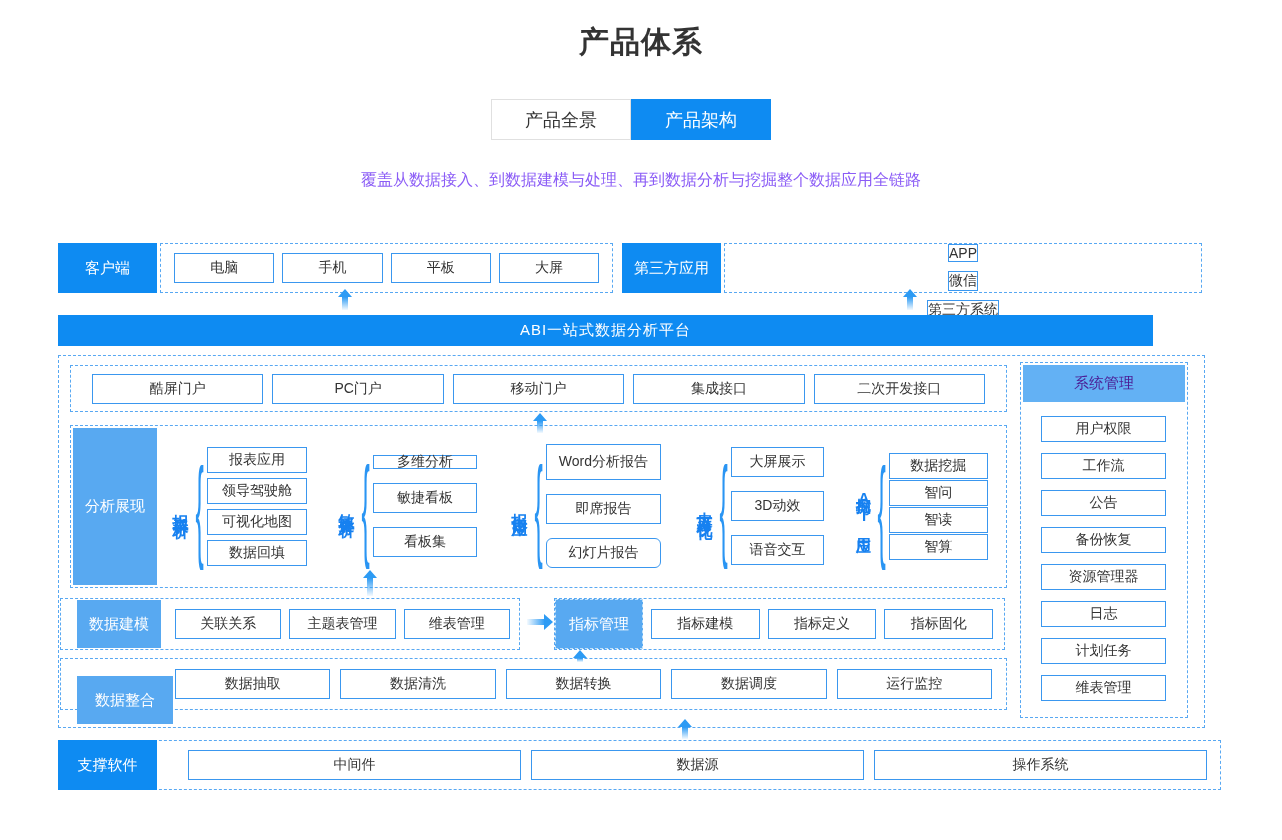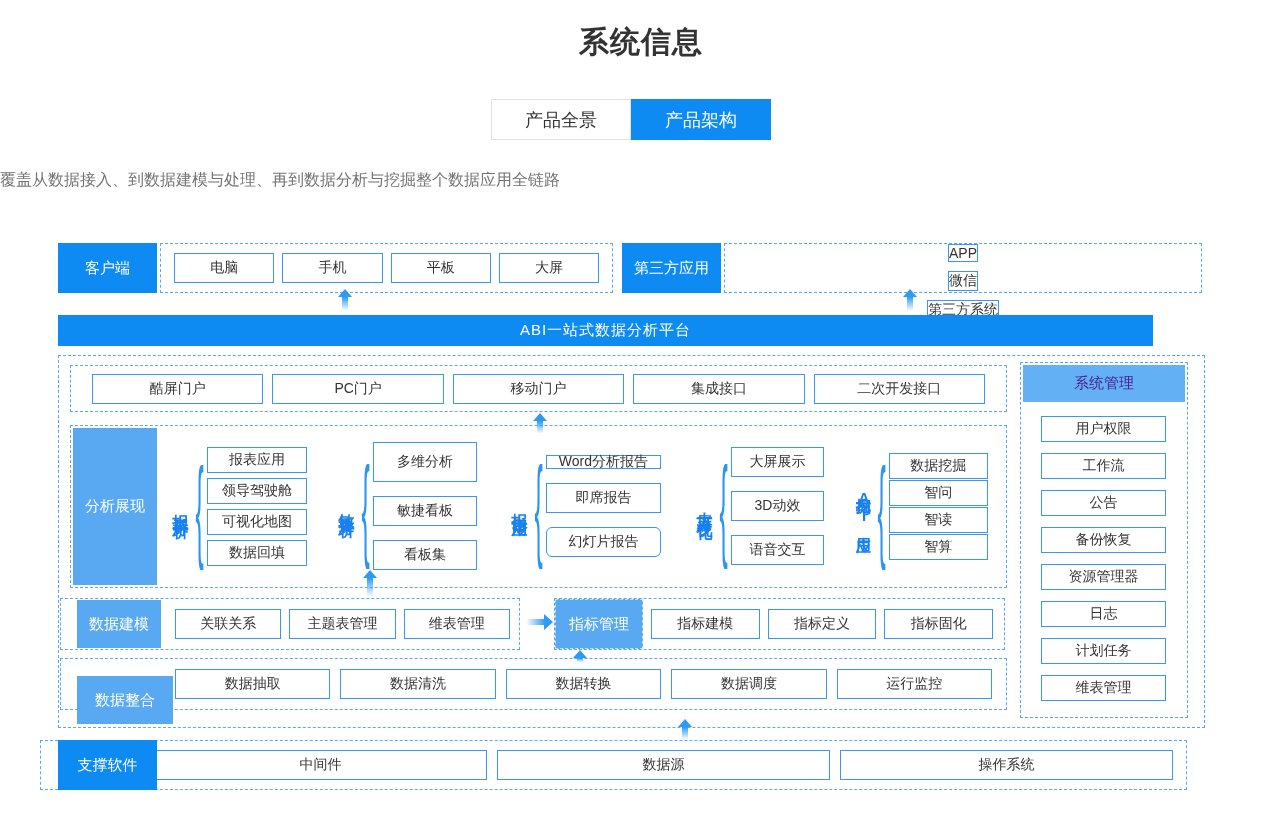--- a/index.html
+++ b/index.html
@@ -10,22 +10,22 @@
   body{font-family:"Liberation Sans","DejaVu Sans",sans-serif;background:#fff;}
   .page{position:relative;width:1282px;height:840px;background:#fff;overflow:hidden;}
 
   .title{position:absolute;left:0;right:0;top:22px;text-align:center;
     font-size:30px;font-weight:700;color:var(--ink);letter-spacing:1px;}
   .tabs{position:absolute;top:99px;left:491px;display:flex;}
   .tab{width:140px;height:41px;display:flex;align-items:center;justify-content:center;
     font-size:18px;color:var(--ink);cursor:pointer;}
   .tab.inactive{background:#fff;border:1px solid #e0e0e0;}
   .tab.active{background:var(--primary);color:#fff;border:none;}
-  .subtitle{position:absolute;left:0;right:0;top:170px;
-    font-size:16px;color:#737373;}
+  .subtitle{position:absolute;left:0;right:0;top:170px;text-align:center;
+    font-size:16px;color:#8b5cf6;}
 
   .lbl{position:absolute;display:flex;align-items:center;justify-content:center;
     color:#fff;font-size:15px;z-index:3;}
   .lbl.bright{background:var(--primary);}
   .lbl.soft{background:var(--light);}
 
   .dashed{position:absolute;border:1px dashed var(--dash);background:#fff;}
   .dashed.over{background:transparent;}
 
   .hrow{display:flex;align-items:center;}
@@ -62,21 +62,21 @@
   .metric{background:var(--light);border:1px dashed #bfe0fa;color:#fff;
     font-size:15px;display:flex;align-items:center;justify-content:center;}
   .sys-head{position:absolute;background:var(--lighter);color:#4c1d95;font-size:15px;
     display:flex;align-items:center;justify-content:center;z-index:2;}
 </style>
 </head>
 <body>
 
 <div class="page">
 
-  <div class="title">系统信息</div>
+  <div class="title">产品体系</div>
 
   <div class="tabs">
     <div class="tab inactive">产品全景</div>
     <div class="tab active">产品架构</div>
   </div>
 
   <div class="subtitle">覆盖从数据接入、到数据建模与处理、再到数据分析与挖掘整个数据应用全链路</div>
 
   <div class="lbl bright" style="left:58px;top:243px;width:99px;height:50px;">客户端</div>
   <div class="dashed hrow" style="left:160px;top:243px;width:453px;height:50px;padding:0 13px;gap:8px;">
@@ -121,31 +121,31 @@
         <div class="box" style="height:26px;">领导驾驶舱</div>
         <div class="box" style="height:26px;">可视化地图</div>
         <div class="box" style="height:26px;">数据回填</div>
       </div>
   </div>
 
   <div class="group" style="left:338px;top:447px;height:118px;">
     <div class="vlabel">敏捷分析</div>
     <div class="brace">{</div>
     <div class="stack" style="width:104px;gap:14px;">
-        <div class="box" style="height:40px;">多维分析</div>
+        <div class="box" style="height:14px;">多维分析</div>
         <div class="box" style="height:30px;">敏捷看板</div>
         <div class="box" style="height:30px;">看板集</div>
       </div>
   </div>
 
   <div class="group" style="left:511px;top:447px;height:118px;">
     <div class="vlabel">报告应用</div>
     <div class="brace">{</div>
     <div class="stack" style="width:115px;gap:14px;">
-        <div class="box" style="height:14px;">Word分析报告</div>
+        <div class="box" style="height:36px;">Word分析报告</div>
         <div class="box" style="height:30px;">即席报告</div>
         <div class="box" style="height:30px;border-radius:6px;">幻灯片报告</div>
       </div>
   </div>
 
   <div class="group" style="left:696px;top:447px;height:118px;">
     <div class="vlabel">大屏可视化</div>
     <div class="brace">{</div>
     <div class="stack" style="width:93px;gap:14px;">
         <div class="box" style="height:30px;">大屏展示</div>
@@ -204,20 +204,20 @@
       <div class="box" style="height:26px;">公告</div>
       <div class="box" style="height:26px;">备份恢复</div>
       <div class="box" style="height:26px;">资源管理器</div>
       <div class="box" style="height:26px;">日志</div>
       <div class="box" style="height:26px;">计划任务</div>
       <div class="box" style="height:26px;">维表管理</div>
     </div>
 
   <div class="arrow-up" style="left:678px;top:719px;height:20px;"></div>
 
-  <div class="dashed hrow" style="left:40px;top:740px;width:1147px;height:50px;padding:0 13px 0 113px;gap:10px;">
+  <div class="dashed hrow" style="left:74px;top:740px;width:1147px;height:50px;padding:0 13px 0 113px;gap:10px;">
       <div class="box" style="height:30px;">中间件</div>
       <div class="box" style="height:30px;">数据源</div>
       <div class="box" style="height:30px;">操作系统</div>
     </div>
   <div class="lbl bright" style="left:58px;top:740px;width:99px;height:50px;">支撑软件</div>
 
 </div>
 
 </body></html>

